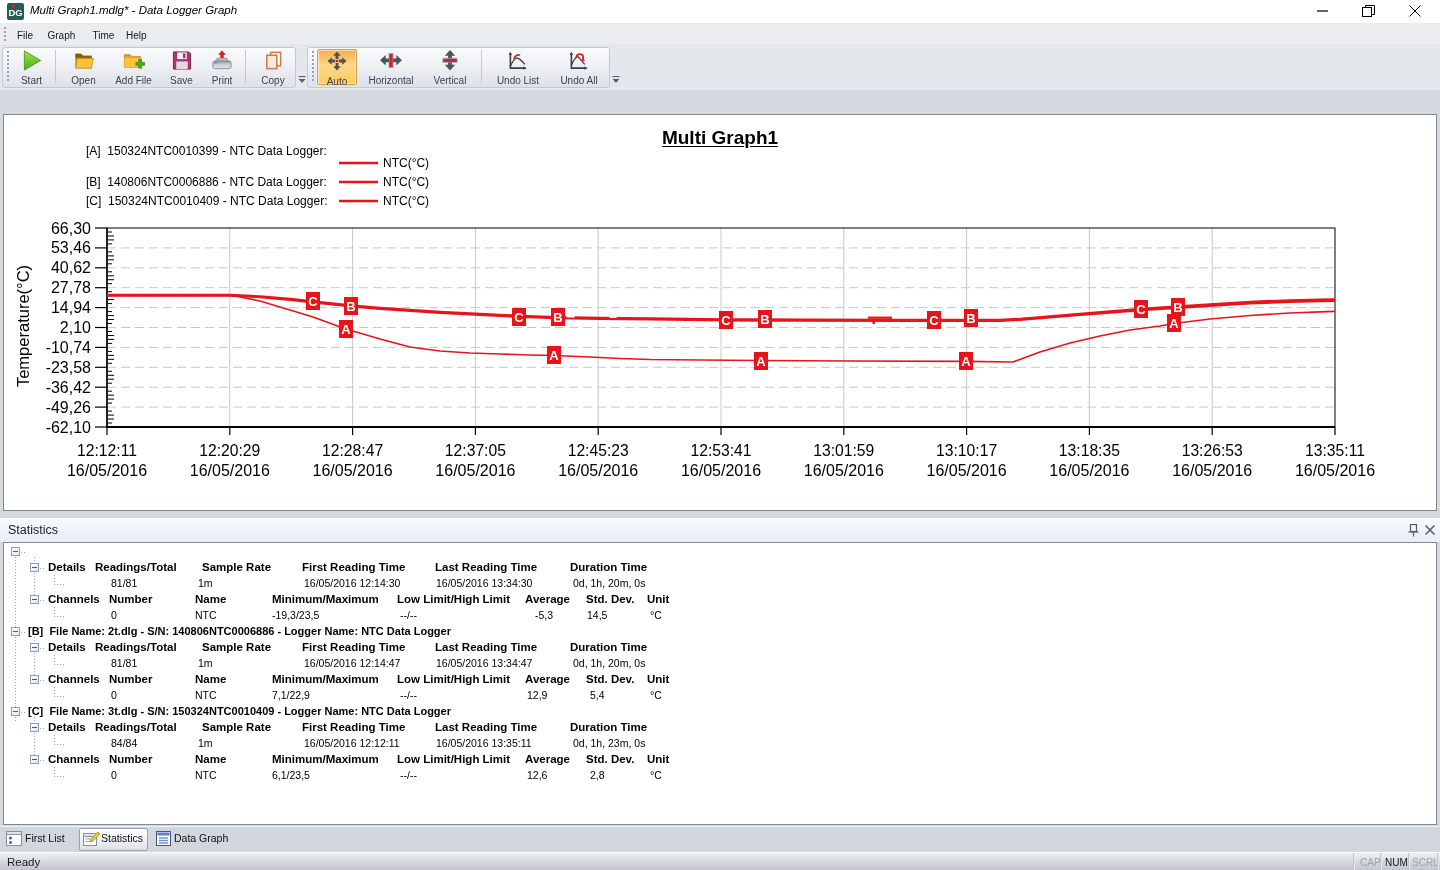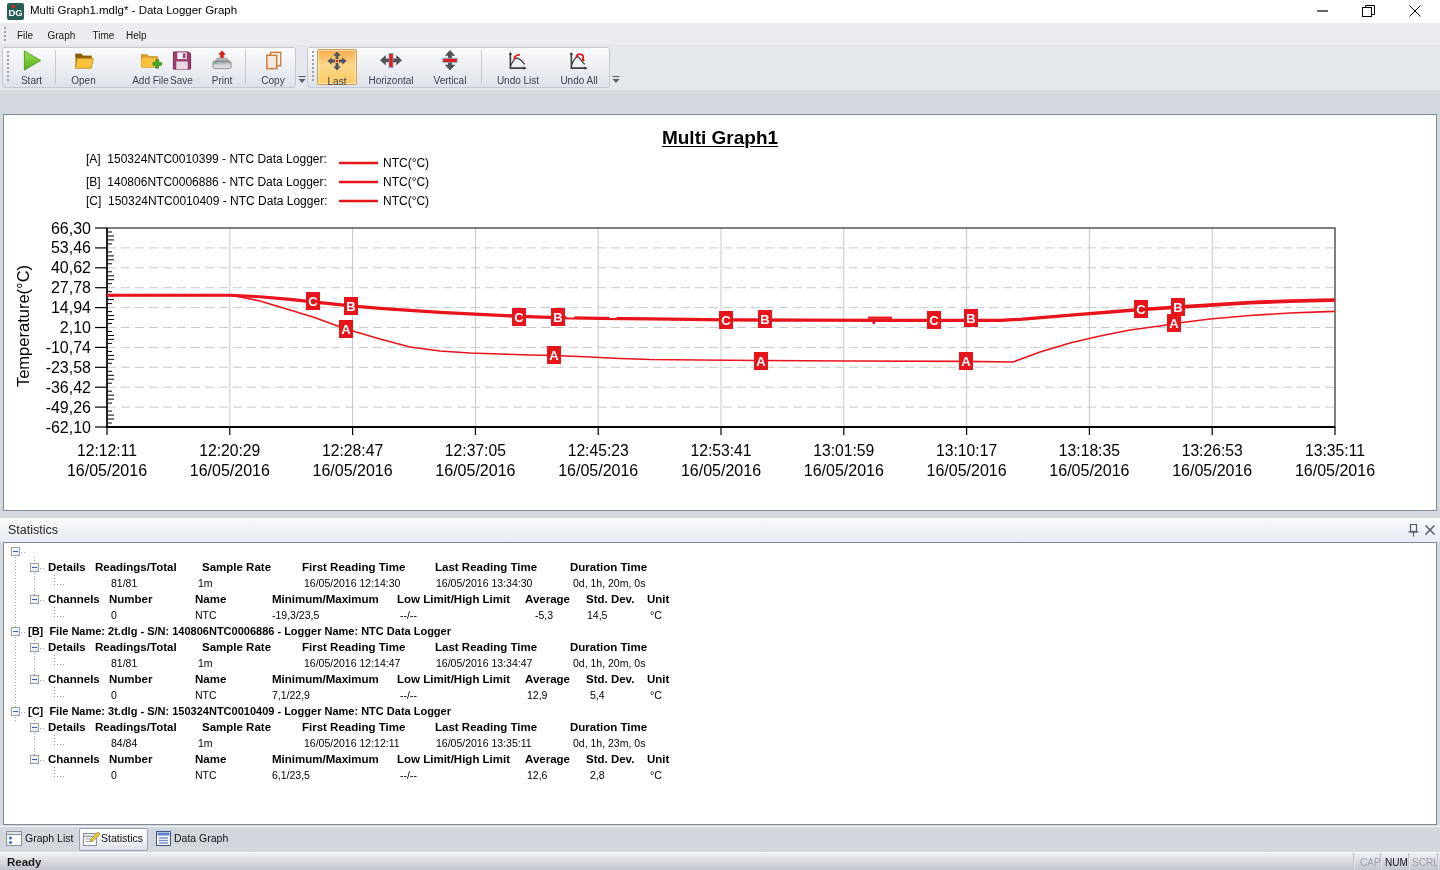--- a/index.html
+++ b/index.html
@@ -3,21 +3,21 @@
 <meta charset="utf-8">
 <style>
 * { margin:0; padding:0; box-sizing:border-box; }
 html,body { width:1440px; height:870px; overflow:hidden; }
 body { font-family:"Liberation Sans", sans-serif; background:#d4d8df; position:relative; }
 #app { position:absolute; left:0; top:0; width:1440px; height:870px; }
 .abs { position:absolute; }
 
 
 #titlebar { position:absolute; left:0; top:0; width:1440px; height:23px; background:#ffffff; }
-#titletext { position:absolute; left:30px; top:4px; font-size:11.5px; color:#000; }
+#titletext { position:absolute; left:30px; top:4px; font-size:11.5px; color:#000;font-style:italic; }
 
 #menubar { position:absolute; left:0; top:23px; width:1440px; height:23px; background:#eaecef; border-bottom:1px solid #e0e2e6; }
 .menuitem { position:absolute; top:7px; font-size:10px; color:#1a1a1a; }
 
 #toolbar { position:absolute; left:0; top:46px; width:1440px; height:44px; background:#e4e7ec; }
 .chunk { position:absolute; top:1px; height:41px; border:1px solid #c3c8d1; border-radius:3px;
   background:linear-gradient(#fafbfc,#eef0f4 45%,#dde1e9); box-shadow:0 1px 1px rgba(255,255,255,.7) inset; }
 .tbtn { position:absolute; top:3px; height:36px; text-align:center; font-size:10px; color:#39424e; white-space:nowrap; }
 .tbtn .ticon { position:absolute; left:50%; transform:translateX(-50%); top:1px; width:24px; height:21px; }
 .tbtn .tlabel { position:absolute; left:0; right:0; top:25.5px; }
@@ -46,21 +46,21 @@
 .tbox { position:absolute; width:9px; height:9px; border:1px solid #97a0ac; background:linear-gradient(135deg,#fff,#dfe4ec); }
 .tbox:after { content:""; position:absolute; left:1px; right:1px; top:3px; height:1px; background:#3b5fa0; }
 .dotv { position:absolute; width:1px; background-image:repeating-linear-gradient(#9aa0a8 0 1px, transparent 1px 3px); }
 .doth { position:absolute; height:1px; background-image:repeating-linear-gradient(90deg,#9aa0a8 0 1px, transparent 1px 3px); }
 
 #bottombar { position:absolute; left:0; top:826px; width:1440px; height:26px; background:#d2d6dd; border-top:1px solid #f2f3f5; }
 .btab { position:absolute; top:1px; height:23px; font-size:10.5px; color:#111; white-space:nowrap; }
 
 #statusbar { position:absolute; left:0; top:852px; width:1440px; height:18px;
   background:linear-gradient(#eff0f2,#d6d8dd 55%,#c2c5cd); border-top:1px solid #fff; }
-#statusbar .sbtext { position:absolute; left:7px; top:3px; font-size:11.5px; color:#1a1a1a;font-weight:bold; }
+#statusbar .sbtext { position:absolute; left:7px; top:3px; font-size:11.5px; color:#1a1a1a; }
 .sbsep { position:absolute; top:0px; width:2px; height:18px; background:linear-gradient(90deg,#aeb2ba,#f5f6f8); }
 .sbind { position:absolute; top:4px; font-size:10px; }
 </style>
 </head>
 <body>
 <div id="app">
 
   <div id="titlebar">
     <svg class="abs" style="left:7px;top:3px" width="17" height="17">
       <rect x="0" y="0" width="17" height="17" rx="2" fill="#265e56"></rect>
@@ -113,21 +113,21 @@
 
     <div class="tbtn" style="left:60px;width:47px">
       <svg class="ticon" viewBox="0 0 24 22">
         <path d="M3,4 L9,4 L11,6 L20,6 L20,19 L3,19 Z" fill="#b37a14"></path>
         <path d="M3,4 L9,4 L11,6 L20,6 L20,8 L3,8 Z" fill="#8a5c0a"></path>
         <path d="M5,9 L22,9 L19.5,19 L3,19 Z" fill="#fbc33c" stroke="#c28a16" stroke-width="0.8"></path>
       </svg>
       <div class="tlabel">Open</div>
     </div>
 
-    <div class="tbtn" style="left:126px;width:49px">
+    <div class="tbtn" style="left:109px;width:49px">
       <svg class="ticon" viewBox="0 0 24 22">
         <path d="M2,5 L8,5 L10,7 L19,7 L19,18 L2,18 Z" fill="#e8a42c" stroke="#b57d12" stroke-width="0.8"></path>
         <path d="M2,8.5 L19,8.5 L19,18 L2,18 Z" fill="#fbc33c"></path>
         <path d="M17,10 L20,10 L20,13 L23,13 L23,16 L20,16 L20,19 L17,19 L17,16 L14,16 L14,13 L17,13 Z" fill="#46a926" stroke="#2d7d12" stroke-width="0.7"></path>
       </svg>
       <div class="tlabel">Add File</div>
     </div>
 
     <div class="tbtn" style="left:159px;width:45px">
       <svg class="ticon" viewBox="0 0 24 22">
@@ -172,21 +172,21 @@
     <div class="tbtn" style="left:317px;width:40px;background:linear-gradient(#f8ab4a,#fdd88a 45%,#fdcb63);border:1px solid #cfa04e;border-radius:2px;box-shadow:0 0 0 1px rgba(255,255,255,.55) inset">
       <svg class="ticon" viewBox="0 0 24 22">
         <g fill="#4f5459">
         <path d="M12,0.5 L16,5 L13.5,5 L13.5,8.5 L10.5,8.5 L10.5,5 L8,5 Z"></path>
         <path d="M12,20.5 L8,16 L10.5,16 L10.5,12.5 L13.5,12.5 L13.5,16 L16,16 Z"></path>
         <path d="M2,10.5 L6.5,6.5 L6.5,9 L10,9 L10,12 L6.5,12 L6.5,14.5 Z"></path>
         <path d="M22,10.5 L17.5,14.5 L17.5,12 L14,12 L14,9 L17.5,9 L17.5,6.5 Z"></path>
         </g>
         <rect x="10.8" y="9.3" width="2.4" height="2.4" fill="#e11a1a"></rect>
       </svg>
-      <div class="tlabel">Last</div>
+      <div class="tlabel">Auto</div>
     </div>
 
     <div class="tbtn" style="left:363px;width:56px">
       <svg class="ticon" viewBox="0 0 24 22">
         <rect x="9.8" y="3.5" width="4.4" height="15" fill="#e11a1a" stroke="#7ec3dd" stroke-width="0.9"></rect>
         <g fill="#4f5459">
         <path d="M0.5,10.8 L6.5,5.3 L6.5,8.8 L9.8,8.8 L9.8,12.8 L6.5,12.8 L6.5,16.3 Z"></path>
         <path d="M23.5,10.8 L17.5,5.3 L17.5,8.8 L14.2,8.8 L14.2,12.8 L17.5,12.8 L17.5,16.3 Z"></path>
         </g>
       </svg>
@@ -229,21 +229,21 @@
     <svg class="chev" style="left:611px" viewBox="0 0 10 9">
         <path d="M1.5,0.5 L8.5,0.5" stroke="#5a6069" stroke-width="1.2"></path>
         <path d="M1.5,3 L8.5,3 L5,7 Z" fill="#5a6069"></path>
       </svg>
   </div>
 
 
   <div id="docarea"></div>
   <div id="charttitle">Multi Graph1</div>
 
-  <div class="legrow" style="left:86px;top:152px">[A]&nbsp; 150324NTC0010399 - NTC Data Logger:</div>
+  <div class="legrow" style="left:86px;top:144px">[A]&nbsp; 150324NTC0010399 - NTC Data Logger:</div>
   <div class="legrow" style="left:86px;top:175px">[B]&nbsp; 140806NTC0006886 - NTC Data Logger:</div>
   <div class="legrow" style="left:86px;top:194px">[C]&nbsp; 150324NTC0010409 - NTC Data Logger:</div>
   <div class="legrow" style="left:383px;top:156px">NTC(°C)</div>
   <div class="legrow" style="left:383px;top:175px">NTC(°C)</div>
   <div class="legrow" style="left:383px;top:194px">NTC(°C)</div>
   <svg class="abs" style="left:339px;top:156px" width="40" height="60">
     <line x1="0" y1="7" x2="39" y2="7" stroke="#e8141c" stroke-width="2.4"></line>
     <line x1="0" y1="26" x2="39" y2="26" stroke="#e8141c" stroke-width="2.4"></line>
     <line x1="0" y1="45" x2="39" y2="45" stroke="#e8141c" stroke-width="2.4"></line>
   </svg>
@@ -540,21 +540,21 @@
   <div class="dotv" style="left:15px;top:637px;height:70px"></div>
   <div class="dotv" style="left:15px;top:717px;height:6px"></div>
 
   <div id="bottombar">
     <svg class="abs" style="left:6px;top:4px" width="16" height="15">
       <rect x="0.5" y="0.5" width="15" height="14" fill="#fdfdfd" stroke="#8a919c"></rect>
       <rect x="0.5" y="0.5" width="15" height="3" fill="#dfe3ea" stroke="#8a919c"></rect>
       <circle cx="4.5" cy="7" r="1.6" fill="#3f6fc0"></circle>
       <circle cx="4.5" cy="11.5" r="1.6" fill="#3f6fc0"></circle>
     </svg>
-    <div class="btab" style="left:25px;top:5px">Graph List</div>
+    <div class="btab" style="left:25px;top:5px">First List</div>
     <div class="btab" style="left:79px;top:1px;width:69px;height:23px;background:linear-gradient(#fefefe,#f0f2f5 50%,#dde1e8);border:1px solid #9aa3b2;border-radius:2px"></div>
     <svg class="abs" style="left:83px;top:4px" width="17" height="16">
       <rect x="0.5" y="2.5" width="13" height="12" fill="#fdfdfd" stroke="#8a919c"></rect>
       <rect x="0.5" y="2.5" width="13" height="3" fill="#dfe3ea" stroke="#8a919c"></rect>
       <line x1="2.5" y1="8" x2="9" y2="8" stroke="#9aa" stroke-width="1"></line>
       <line x1="2.5" y1="10.5" x2="9" y2="10.5" stroke="#9aa" stroke-width="1"></line>
       <path d="M8,8 L15,1 L17,3 L10,10 L7.5,10.5 Z" fill="#f3c73c" stroke="#a98a1a" stroke-width="0.8"></path>
     </svg>
     <div class="btab" style="left:101px;top:5px">Statistics</div>
     <svg class="abs" style="left:156px;top:4px" width="15" height="15">

